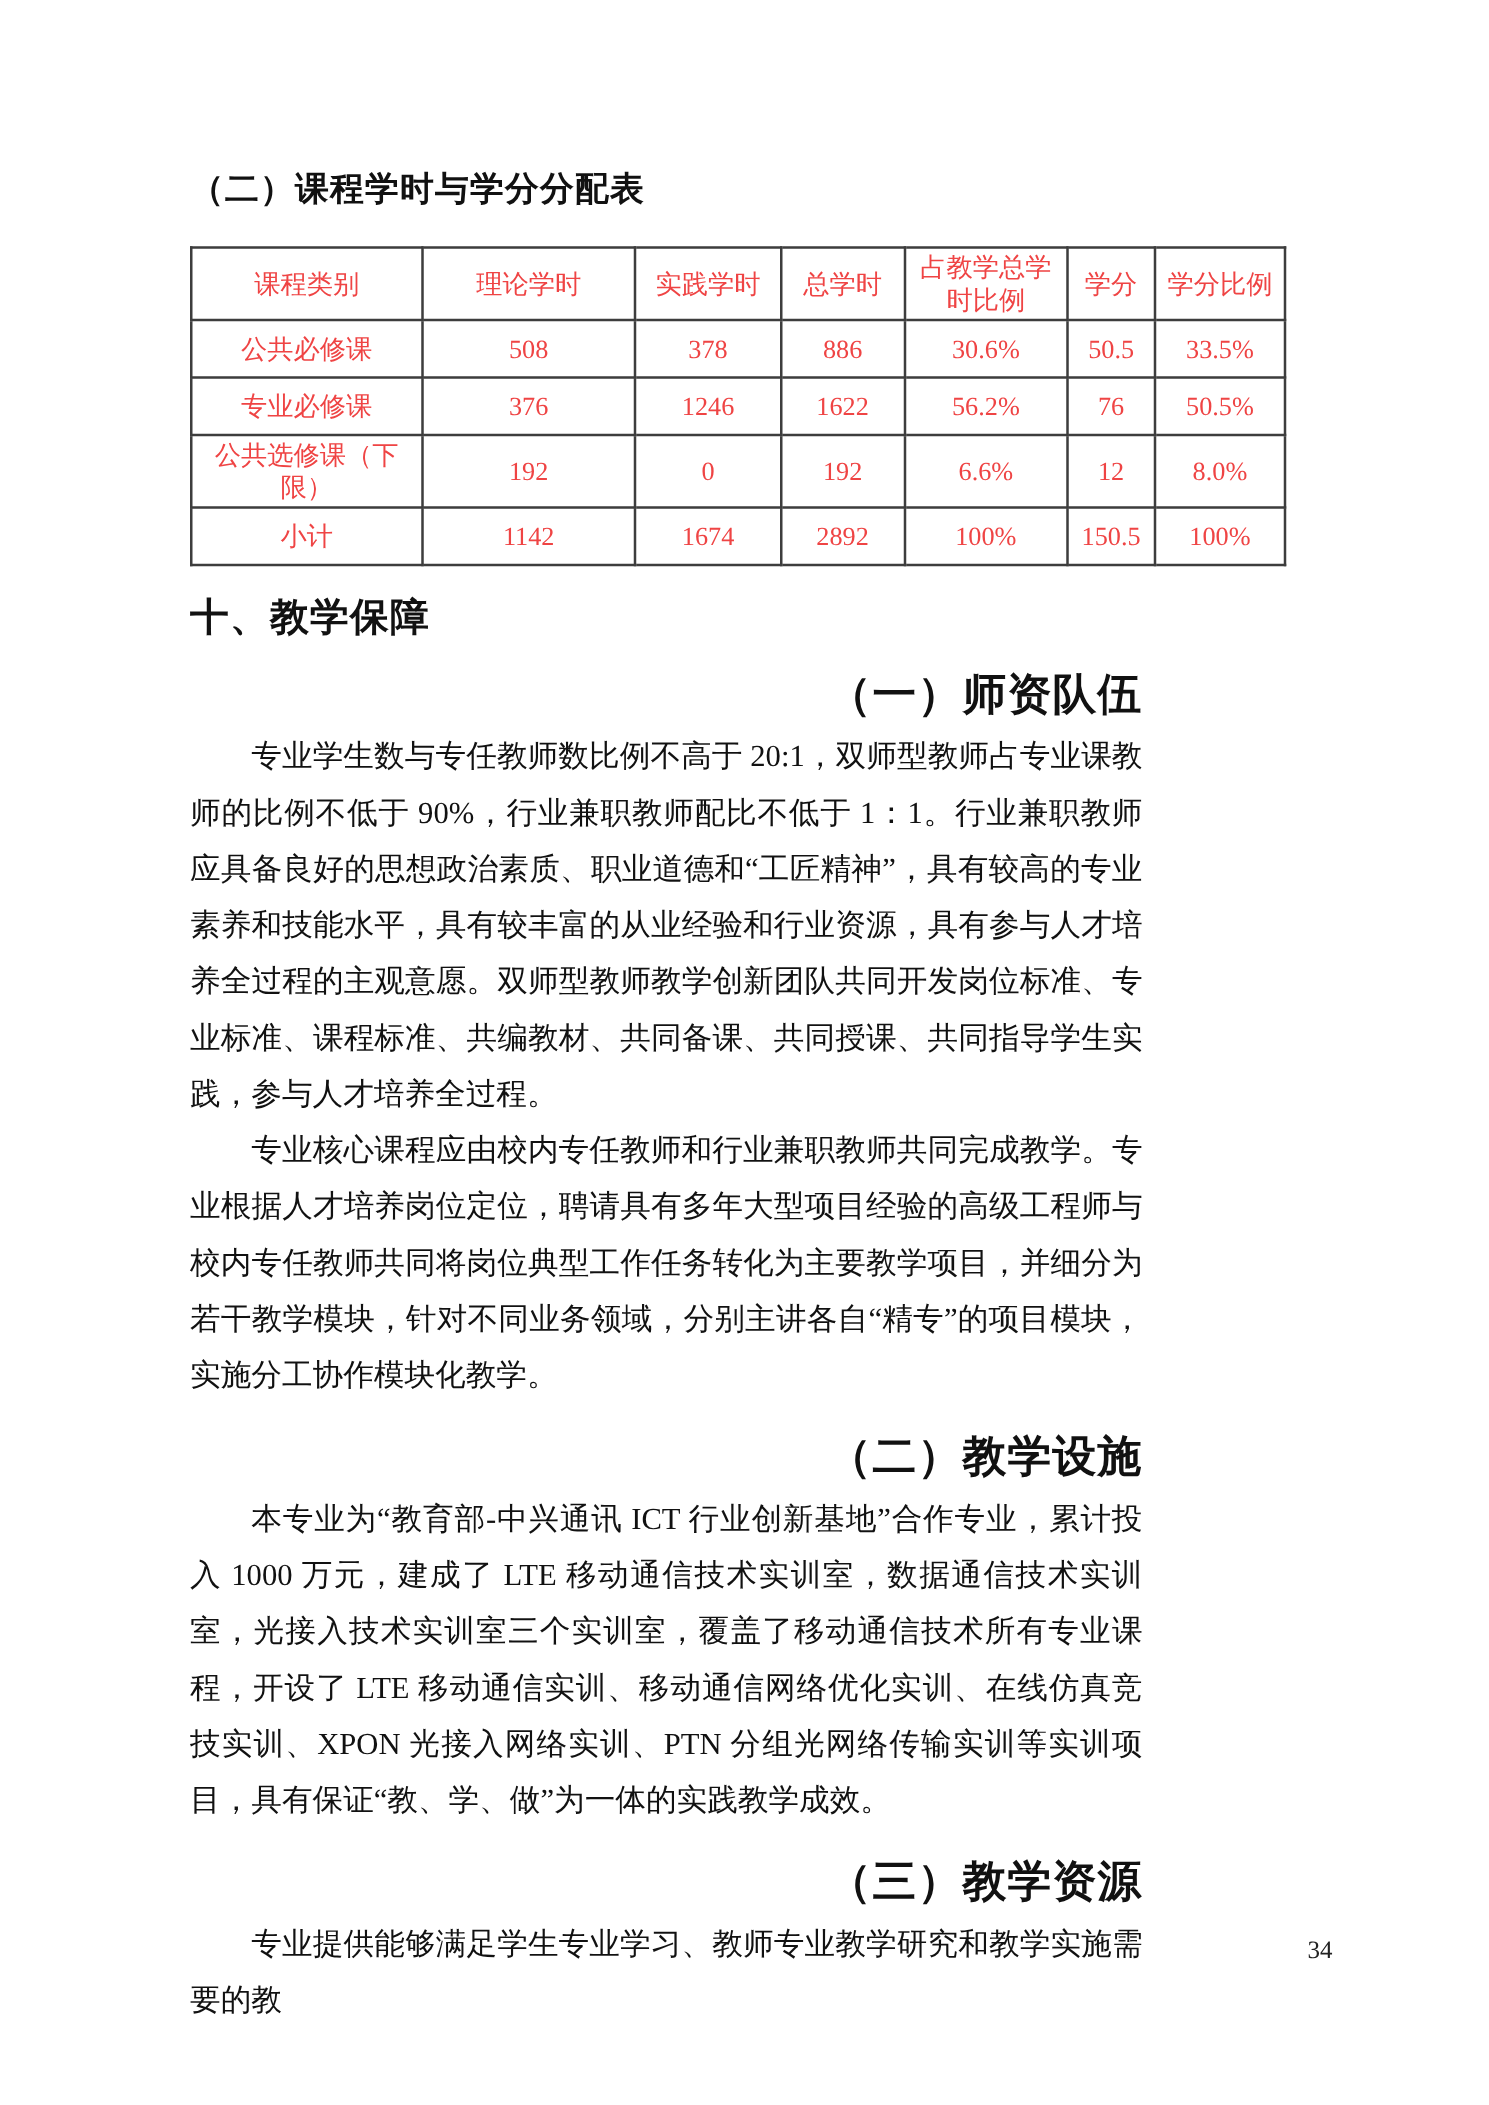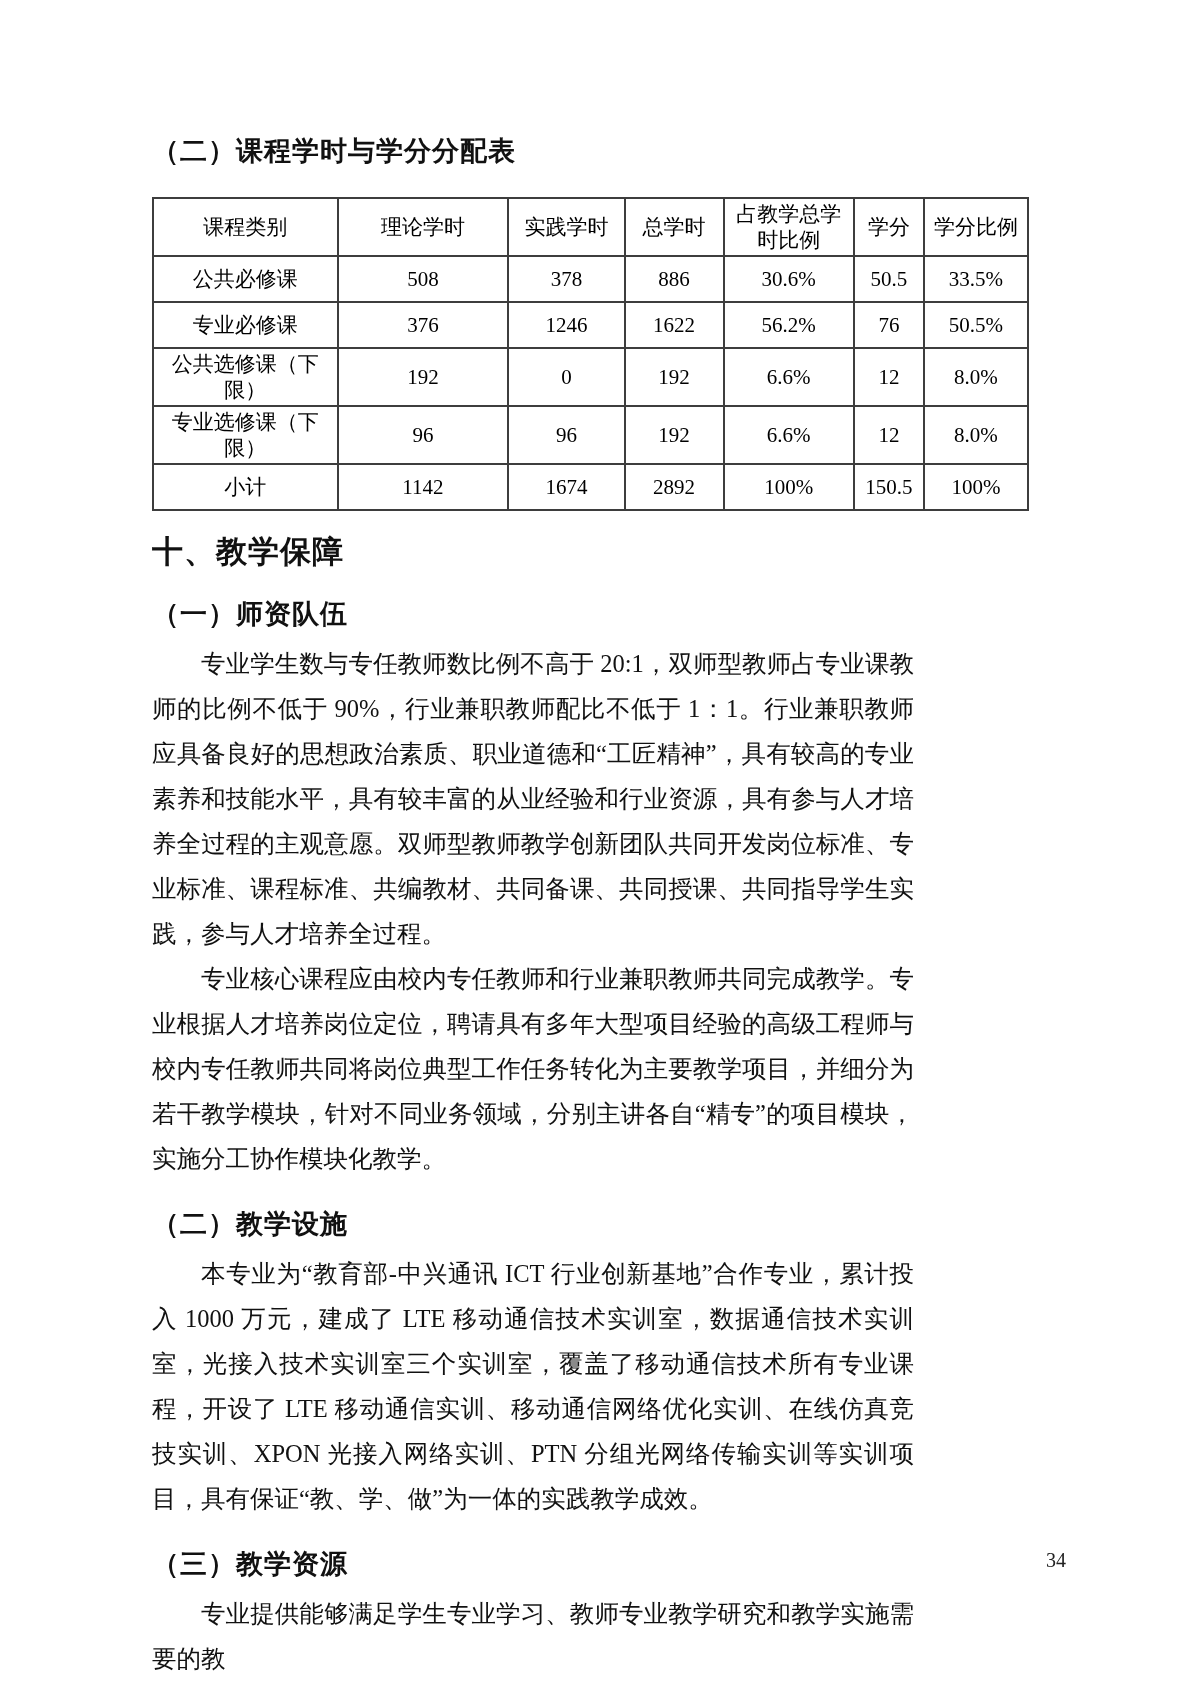--- a/index.html
+++ b/index.html
@@ -30,32 +30,33 @@
     letter-spacing: 1px;
   }
   .heading-chapter {
     font-size: 31px;
     font-weight: 700;
     line-height: 38px;
     margin: 22px 0 0 0;
     letter-spacing: 1px;
   }
   .heading-section {
-    font-size: 27px;
+    font-size: 35px;
     font-weight: 700;
     line-height: 34px;
     margin: 26px 0 10px 0;
     letter-spacing: 1px;
+    text-align: right;
   }
   table.credit-table {
     width: 877px;
     border-collapse: collapse;
     table-layout: fixed;
     font-size: 21px;
-    color: #000000;
+    color: #ef4444;
   }
   table.credit-table th,
   table.credit-table td {
     border: 2px solid #3d3d3d;
     text-align: center;
     vertical-align: middle;
     font-weight: normal;
     padding: 2px 4px;
     line-height: 26px;
   }
@@ -135,29 +136,20 @@
       <tr>
         <td>公共选修课（下限）</td>
         <td>192</td>
         <td>0</td>
         <td>192</td>
         <td>6.6%</td>
         <td>12</td>
         <td>8.0%</td>
       </tr>
       <tr>
-        <td>专业选修课（下限）</td>
-        <td>96</td>
-        <td>96</td>
-        <td>192</td>
-        <td>6.6%</td>
-        <td>12</td>
-        <td>8.0%</td>
-      </tr>
-      <tr>
         <td>小计</td>
         <td>1142</td>
         <td>1674</td>
         <td>2892</td>
         <td>100%</td>
         <td>150.5</td>
         <td>100%</td>
       </tr>
     </tbody>
   </table>

